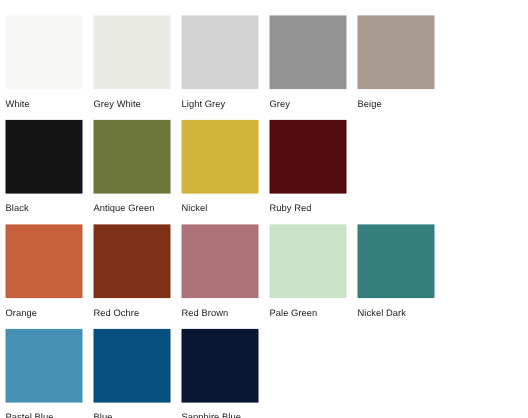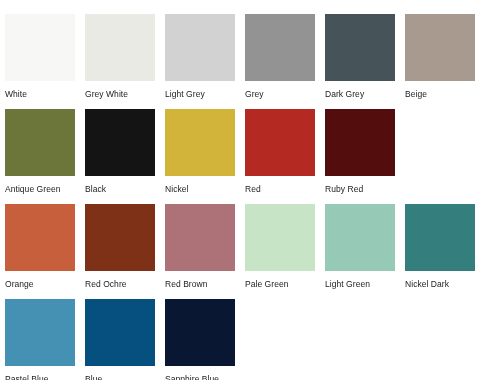--- a/index.html
+++ b/index.html
@@ -67,44 +67,36 @@
       </div>
       <div class="swatch-cell">
         <div class="swatch-chip" style="background: rgb(210, 210, 210);"></div>
         <div class="swatch-label">Light Grey</div>
       </div>
       <div class="swatch-cell">
         <div class="swatch-chip" style="background: rgb(147, 147, 147);"></div>
         <div class="swatch-label">Grey</div>
       </div>
       <div class="swatch-cell">
-        <div class="swatch-chip" style="background: rgb(70, 83, 88);"></div>
-        <div class="swatch-label">Dark Grey</div>
-      </div>
-      <div class="swatch-cell">
         <div class="swatch-chip" style="background: rgb(168, 154, 142);"></div>
         <div class="swatch-label">Beige</div>
       </div>
     </div>
     <div class="palette-row">
       <div class="swatch-cell">
+        <div class="swatch-chip" style="background: rgb(20, 20, 20);"></div>
+        <div class="swatch-label">Black</div>
+      </div>
+      <div class="swatch-cell">
         <div class="swatch-chip" style="background: rgb(109, 118, 58);"></div>
         <div class="swatch-label">Antique Green</div>
       </div>
       <div class="swatch-cell">
-        <div class="swatch-chip" style="background: rgb(20, 20, 20);"></div>
-        <div class="swatch-label">Black</div>
-      </div>
-      <div class="swatch-cell">
         <div class="swatch-chip" style="background: rgb(210, 180, 58);"></div>
         <div class="swatch-label">Nickel</div>
-      </div>
-      <div class="swatch-cell">
-        <div class="swatch-chip" style="background: rgb(180, 42, 34);"></div>
-        <div class="swatch-label">Red</div>
       </div>
       <div class="swatch-cell">
         <div class="swatch-chip" style="background: rgb(84, 13, 13);"></div>
         <div class="swatch-label">Ruby Red</div>
       </div>
     </div>
     <div class="palette-row">
       <div class="swatch-cell">
         <div class="swatch-chip" style="background: rgb(200, 95, 60);"></div>
         <div class="swatch-label">Orange</div>
@@ -115,24 +107,20 @@
       </div>
       <div class="swatch-cell">
         <div class="swatch-chip" style="background: rgb(173, 114, 119);"></div>
         <div class="swatch-label">Red Brown</div>
       </div>
       <div class="swatch-cell">
         <div class="swatch-chip" style="background: rgb(199, 228, 198);"></div>
         <div class="swatch-label">Pale Green</div>
       </div>
       <div class="swatch-cell">
-        <div class="swatch-chip" style="background: rgb(150, 201, 182);"></div>
-        <div class="swatch-label">Light Green</div>
-      </div>
-      <div class="swatch-cell">
         <div class="swatch-chip" style="background: rgb(53, 126, 126);"></div>
         <div class="swatch-label">Nickel Dark</div>
       </div>
     </div>
     <div class="palette-row">
       <div class="swatch-cell">
         <div class="swatch-chip" style="background: rgb(69, 145, 179);"></div>
         <div class="swatch-label">Pastel Blue</div>
       </div>
       <div class="swatch-cell">

